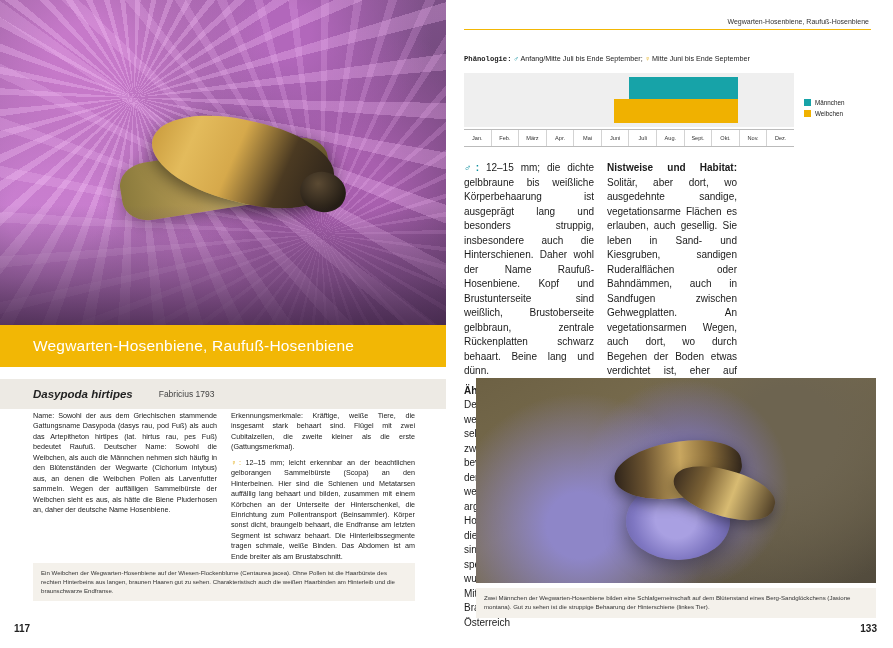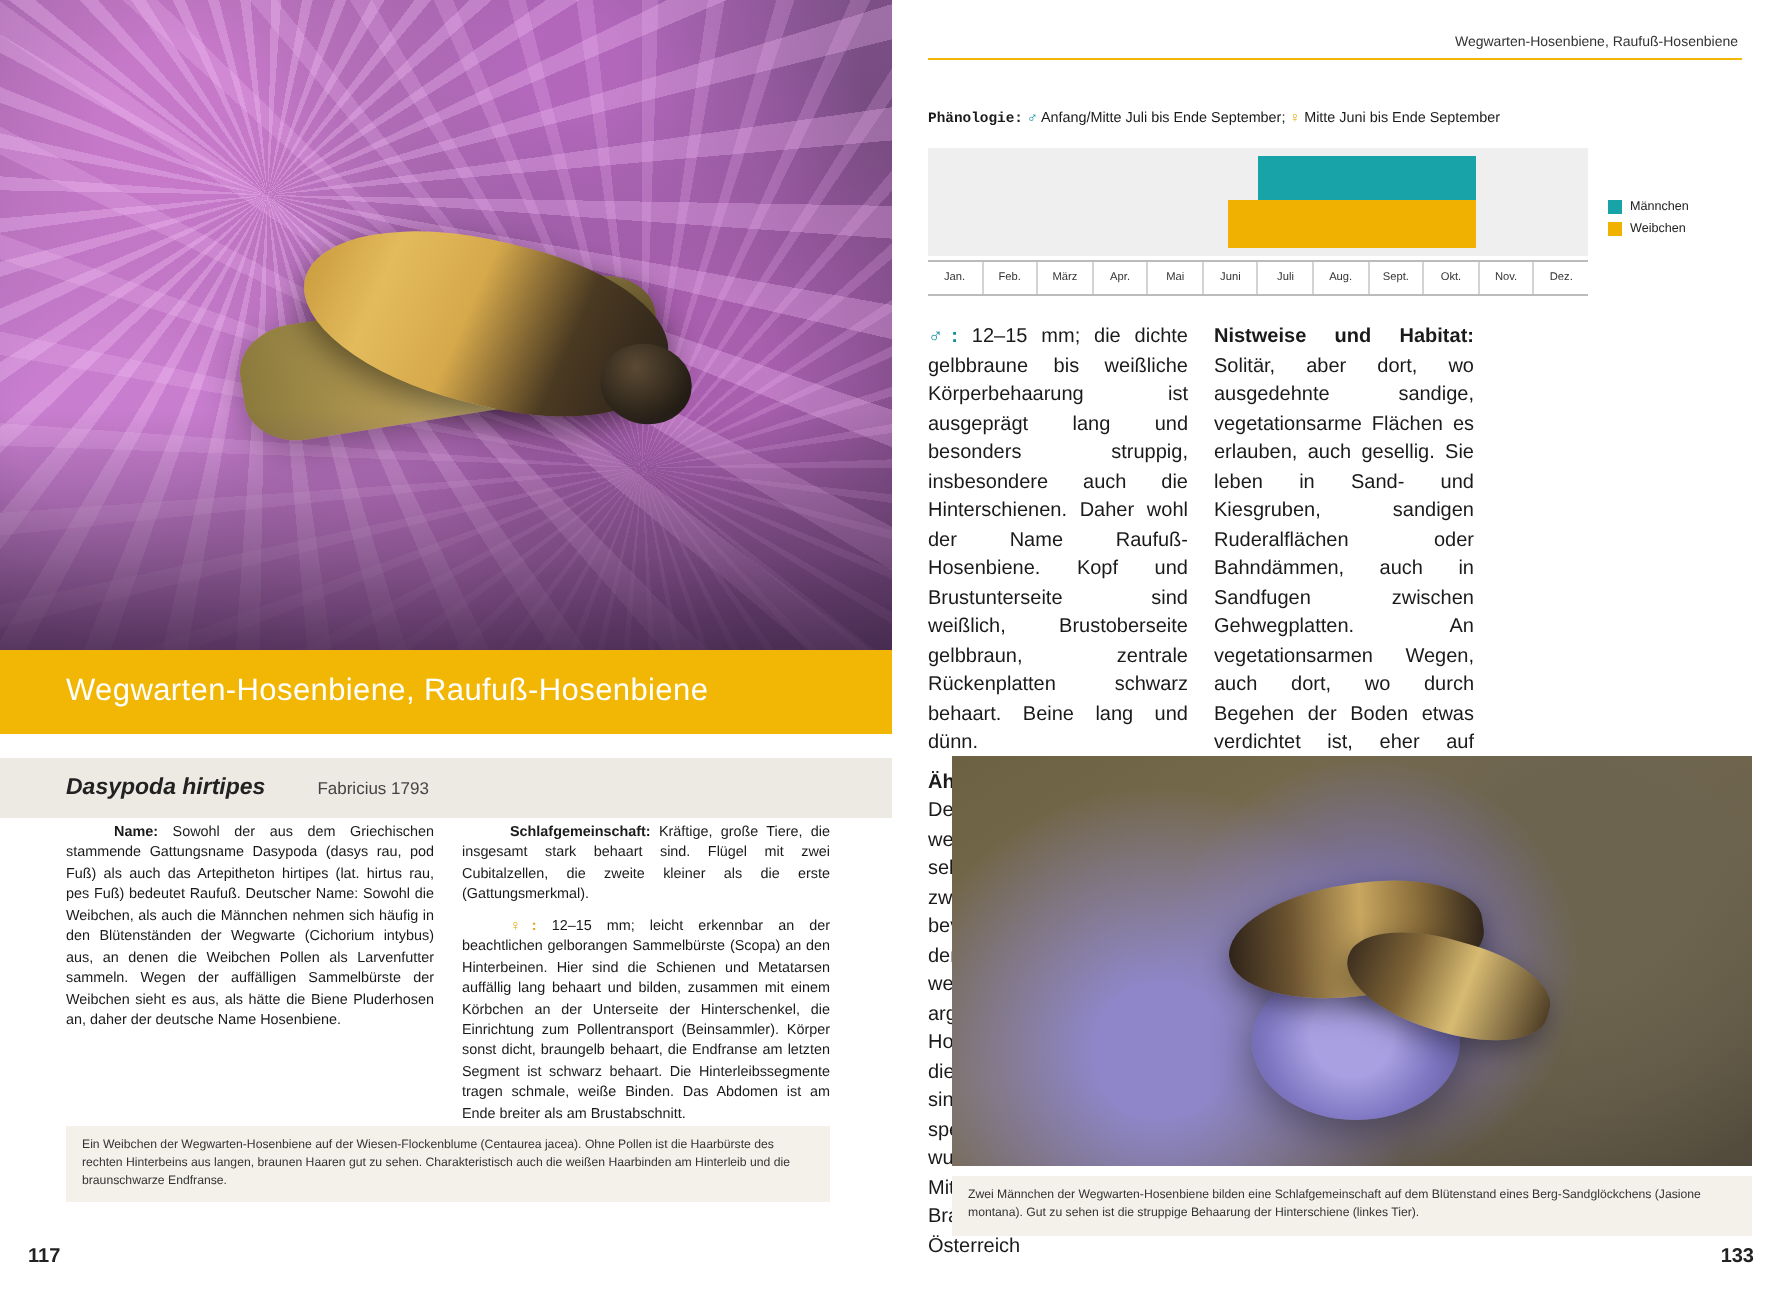--- a/index.html
+++ b/index.html
@@ -151,21 +151,21 @@
     gap: 14px;
   }
   .col {
     width: 184px;
     font-size: 7.2px;
     line-height: 1.45;
     color: #1a1a1a;
     text-align: justify;
   }
   .col p { margin: 0 0 5px 0; }
-  .col b { font-weight: bold; margin-left: 24px; }
+  .col b { font-weight: normal; }
   .caption-box {
     position: absolute;
     left: 33px;
     top: 563px;
     width: 382px;
     background: #f4f1eb;
     padding: 6px 8px;
     box-sizing: border-box;
     font-size: 6.1px;
     line-height: 1.45;
@@ -369,21 +369,21 @@
     </div>
 
     <div class="left-cols">
       <div class="col">
         <p>
           <b>Name:</b><span> Sowohl der aus dem Griechischen stammende Gattungsname Dasypoda (dasys rau, pod Fuß) als auch das Artepitheton hirtipes (lat. hirtus rau, pes Fuß) bedeutet Raufuß. Deutscher Name: Sowohl die Weibchen, als auch die Männchen nehmen sich häufig in den Blütenständen der Wegwarte (Cichorium intybus) aus, an denen die Weibchen Pollen als Larvenfutter sammeln. Wegen der auffälligen Sammelbürste der Weibchen sieht es aus, als hätte die Biene Pluderhosen an, daher der deutsche Name Hosenbiene.</span>
         </p>
       </div>
       <div class="col">
         <p>
-          <b>Schlafgemeinschaft:</b><span> Kräftige, große Tiere, die insgesamt stark behaart sind. Flügel mit zwei Cubitalzellen, die zweite kleiner als die erste (Gattungsmerkmal).</span>
+          <b>Erkennungsmerkmale:</b><span> Kräftige, weiße Tiere, die insgesamt stark behaart sind. Flügel mit zwei Cubitalzellen, die zweite kleiner als die erste (Gattungsmerkmal).</span>
         </p>
         <p>
           <b class="sym-female">♀:</b><span> 12–15 mm; leicht erkennbar an der beachtlichen gelborangen Sammelbürste (Scopa) an den Hinterbeinen. Hier sind die Schienen und Metatarsen auffällig lang behaart und bilden, zusammen mit einem Körbchen an der Unterseite der Hinterschenkel, die Einrichtung zum Pollentransport (Beinsammler). Körper sonst dicht, braungelb behaart, die Endfranse am letzten Segment ist schwarz behaart. Die Hinterleibssegmente tragen schmale, weiße Binden. Das Abdomen ist am Ende breiter als am Brustabschnitt.</span>
         </p>
       </div>
     </div>
 
     <div class="caption-box">Ein Weibchen der Wegwarten-Hosenbiene auf der Wiesen-Flockenblume (Centaurea jacea). Ohne Pollen ist die Haarbürste des rechten Hinterbeins aus langen, braunen Haaren gut zu sehen. Charakteristisch auch die weißen Haarbinden am Hinterleib und die braunschwarze Endfranse.</div>
 
     <div class="folio folio-left">117</div>

